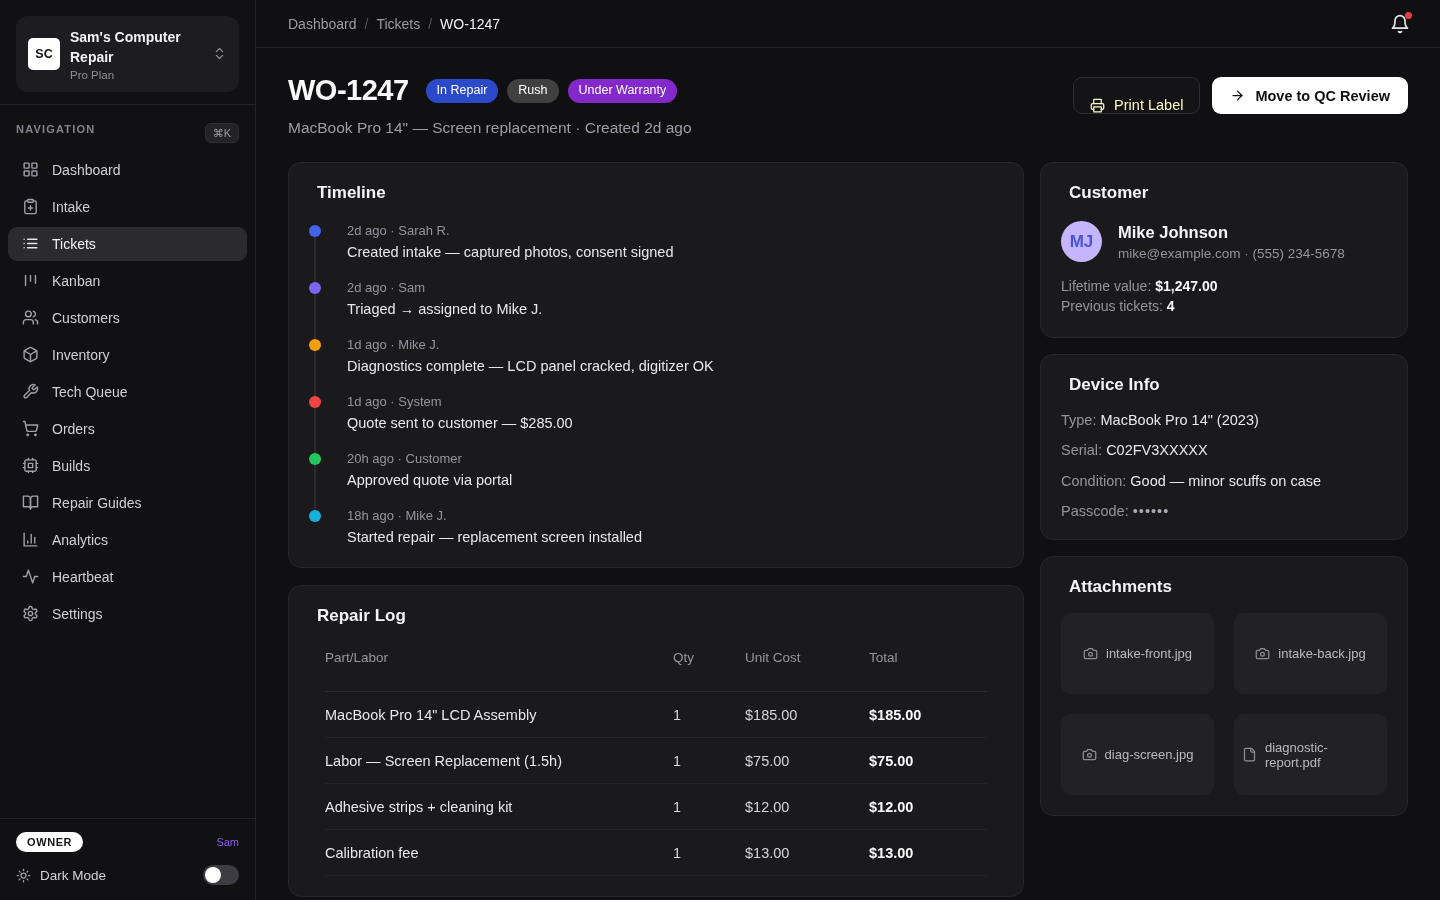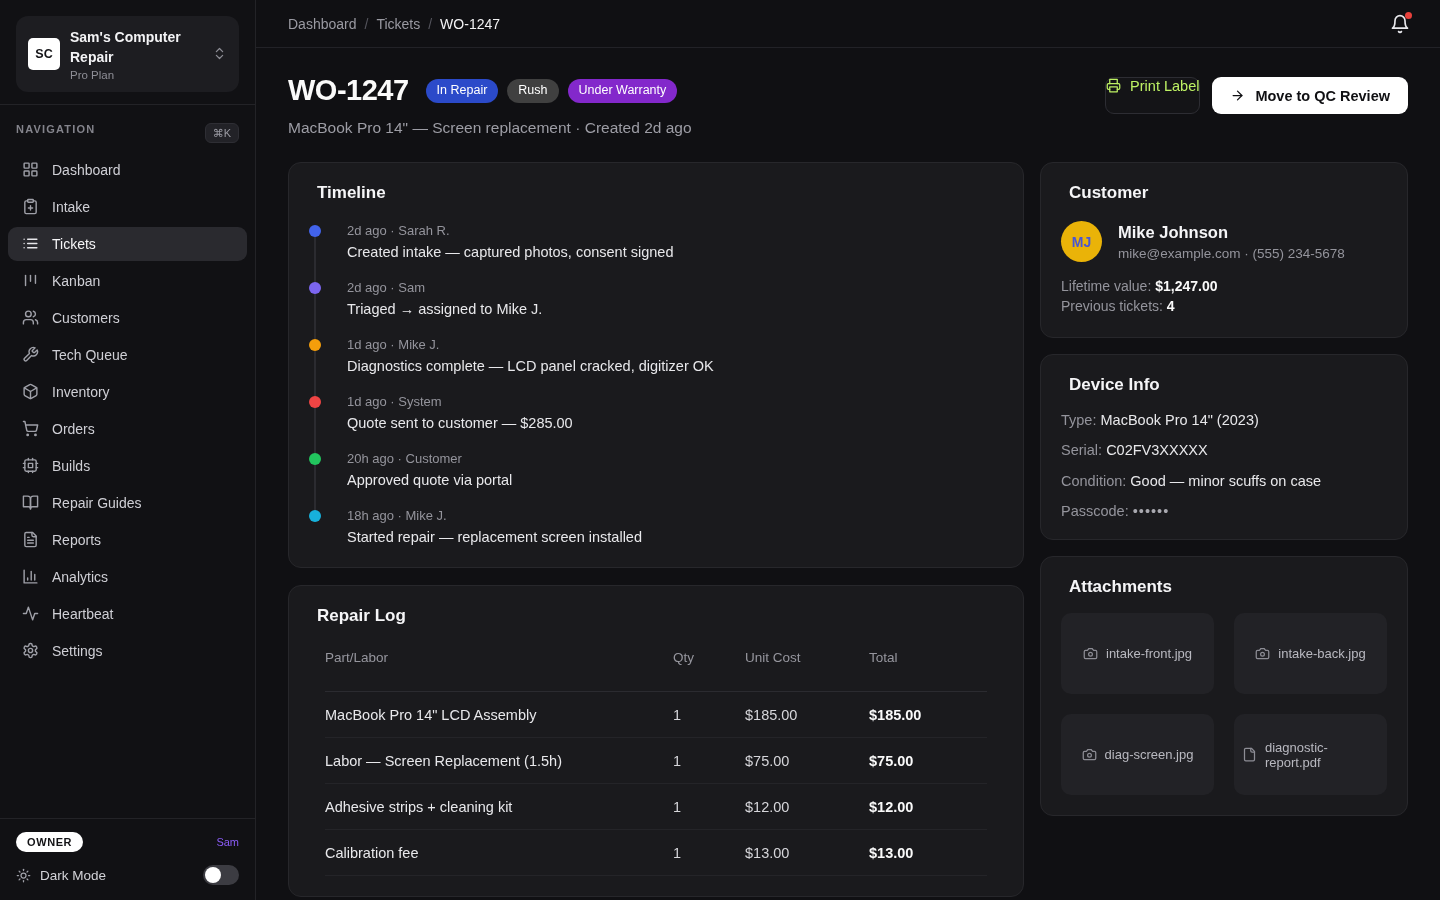--- a/index.html
+++ b/index.html
@@ -96,22 +96,22 @@
   .page-head { display:flex; align-items:flex-start; justify-content:space-between; margin-bottom:25px; }
   .ph-titlerow { display:flex; align-items:center; gap:17px; }
   .page-title { font-size:29px; font-weight:800; letter-spacing:-0.5px; color:#fafafa; }
   .badges { display:flex; gap:9px; }
   .badge {
     color:#ffffff; font-size:12.5px; border-radius:999px; padding:4.5px 11px; line-height:1.2;
   }
   .ph-sub { margin-top:12px; font-size:15.5px; color:#9d9da5; }
   .ph-actions { display:flex; gap:12px; padding-top:3px; }
   .btn-secondary {
-    display:flex; align-items:flex-start; gap:9px; background:#141417;
-    border:1px solid #2d2d33; color:#bef264; padding:0 0; height:37px;
+    display:flex; align-items:flex-end; gap:9px; background:#141417;
+    border:1px solid #2d2d33; color:#fef9c3; padding:0 16px; height:37px;
     border-radius:9px; font-size:14.5px; cursor:pointer;
   }
   .btn-primary {
     display:flex; align-items:center; gap:10px; background:#ffffff; border:none;
     color:#101013; padding:16px 18px; height:37px; border-radius:9px;
     font-size:14.5px; font-weight:600; cursor:pointer;
   }
 
   .cols { display:grid; grid-template-columns:1fr 368px; gap:16px; align-items:start; }
   .stack { display:flex; flex-direction:column; gap:17px; }
@@ -133,22 +133,22 @@
   .rl-table { margin-top:16px; padding:0 16px; }
   .rl-head, .rl-row { display:grid; grid-template-columns:1fr 72px 124px 118px; align-items:center; }
   .rl-head { padding:8px 0 26px; color:#96969e; font-size:13.5px; border-bottom:1px solid #2b2b30; }
   .rl-row { padding:14.5px 0; border-bottom:1px solid #242428; font-size:14.5px; color:#e8e8eb; }
   .rl-row .cell-dim { color:#d6d6da; }
   .rl-row .cell-total { font-weight:700; color:#fafafa; }
 
   
   .cust-row { display:flex; align-items:center; gap:16px; margin-top:18px; }
   .cust-avatar {
-    width:41px; height:41px; border-radius:50%; background:#eab308; color:#4956d4;
-    display:flex; align-items:center; justify-content:center; font-weight:700; font-size:14px;
+    width:41px; height:41px; border-radius:50%; background:#c4b5fd; color:#4956d4;
+    display:flex; align-items:center; justify-content:center; font-weight:700; font-size:17px;
     flex:0 0 41px;
   }
   .cust-name { font-size:16.5px; font-weight:700; color:#f5f5f7; }
   .cust-contact { font-size:13.5px; color:#94949c; margin-top:4px; }
   .cust-stats { margin-top:15px; font-size:14px; line-height:1.42; }
   .cust-stats .lab { color:#94949c; }
   .cust-stats .val { color:#fafafa; font-weight:700; }
 
   
   .dev-rows { margin-top:17px; display:flex; flex-direction:column; gap:14.5px; }
@@ -246,34 +246,34 @@
               <circle cx="9" cy="7" r="4"></circle>
               <path d="M22 21v-2a4 4 0 0 0-3-3.87"></path>
               <path d="M16 3.13a4 4 0 0 1 0 7.75"></path>
             </svg>
           </span>
         <span>Customers</span>
       </div>
       <div class="nav-item">
         <span class="nico">
             <svg class="ico" width="17" height="17" viewBox="0 0 24 24">
-              <path d="M14.7 6.3a1 1 0 0 0 0 1.4l1.6 1.6a1 1 0 0 0 1.4 0l3.77-3.77a6 6 0 0 1-7.94 7.94l-6.91 6.91a2.12 2.12 0 0 1-3-3l6.91-6.91a6 6 0 0 1 7.94-7.94l-3.76 3.76z"></path>
-            </svg>
-          </span>
-        <span>Tech Queue</span>
-      </div>
-      <div class="nav-item">
-        <span class="nico">
-            <svg class="ico" width="17" height="17" viewBox="0 0 24 24">
               <path d="M21 16V8a2 2 0 0 0-1-1.73l-7-4a2 2 0 0 0-2 0l-7 4A2 2 0 0 0 3 8v8a2 2 0 0 0 1 1.73l7 4a2 2 0 0 0 2 0l7-4A2 2 0 0 0 21 16z"></path>
               <polyline points="3.29 7 12 12 20.71 7"></polyline>
               <line x1="12" y1="22" x2="12" y2="12"></line>
             </svg>
           </span>
         <span>Inventory</span>
+      </div>
+      <div class="nav-item">
+        <span class="nico">
+            <svg class="ico" width="17" height="17" viewBox="0 0 24 24">
+              <path d="M14.7 6.3a1 1 0 0 0 0 1.4l1.6 1.6a1 1 0 0 0 1.4 0l3.77-3.77a6 6 0 0 1-7.94 7.94l-6.91 6.91a2.12 2.12 0 0 1-3-3l6.91-6.91a6 6 0 0 1 7.94-7.94l-3.76 3.76z"></path>
+            </svg>
+          </span>
+        <span>Tech Queue</span>
       </div>
       <div class="nav-item">
         <span class="nico">
             <svg class="ico" width="17" height="17" viewBox="0 0 24 24">
               <circle cx="8" cy="21" r="1"></circle>
               <circle cx="19" cy="21" r="1"></circle>
               <path d="M2.05 2.05h2l2.66 12.42a2 2 0 0 0 2 1.58h9.78a2 2 0 0 0 1.95-1.57l1.65-7.43H5.12"></path>
             </svg>
           </span>
         <span>Orders</span>
@@ -296,32 +296,20 @@
         <span>Builds</span>
       </div>
       <div class="nav-item">
         <span class="nico">
             <svg class="ico" width="17" height="17" viewBox="0 0 24 24">
               <path d="M2 3h6a4 4 0 0 1 4 4v14a3 3 0 0 0-3-3H2z"></path>
               <path d="M22 3h-6a4 4 0 0 0-4 4v14a3 3 0 0 1 3-3h7z"></path>
             </svg>
           </span>
         <span>Repair Guides</span>
-      </div>
-      <div class="nav-item">
-        <span class="nico">
-            <svg class="ico" width="17" height="17" viewBox="0 0 24 24">
-              <path d="M15 2H6a2 2 0 0 0-2 2v16a2 2 0 0 0 2 2h12a2 2 0 0 0 2-2V7Z"></path>
-              <path d="M14 2v4a2 2 0 0 0 2 2h4"></path>
-              <path d="M10 9H8"></path>
-              <path d="M16 13H8"></path>
-              <path d="M16 17H8"></path>
-            </svg>
-          </span>
-        <span>Reports</span>
       </div>
       <div class="nav-item">
         <span class="nico">
             <svg class="ico" width="17" height="17" viewBox="0 0 24 24">
               <path d="M3 3v18h18"></path>
               <path d="M18 17V9"></path>
               <path d="M13 17V5"></path>
               <path d="M8 17v-3"></path>
             </svg>
           </span>

